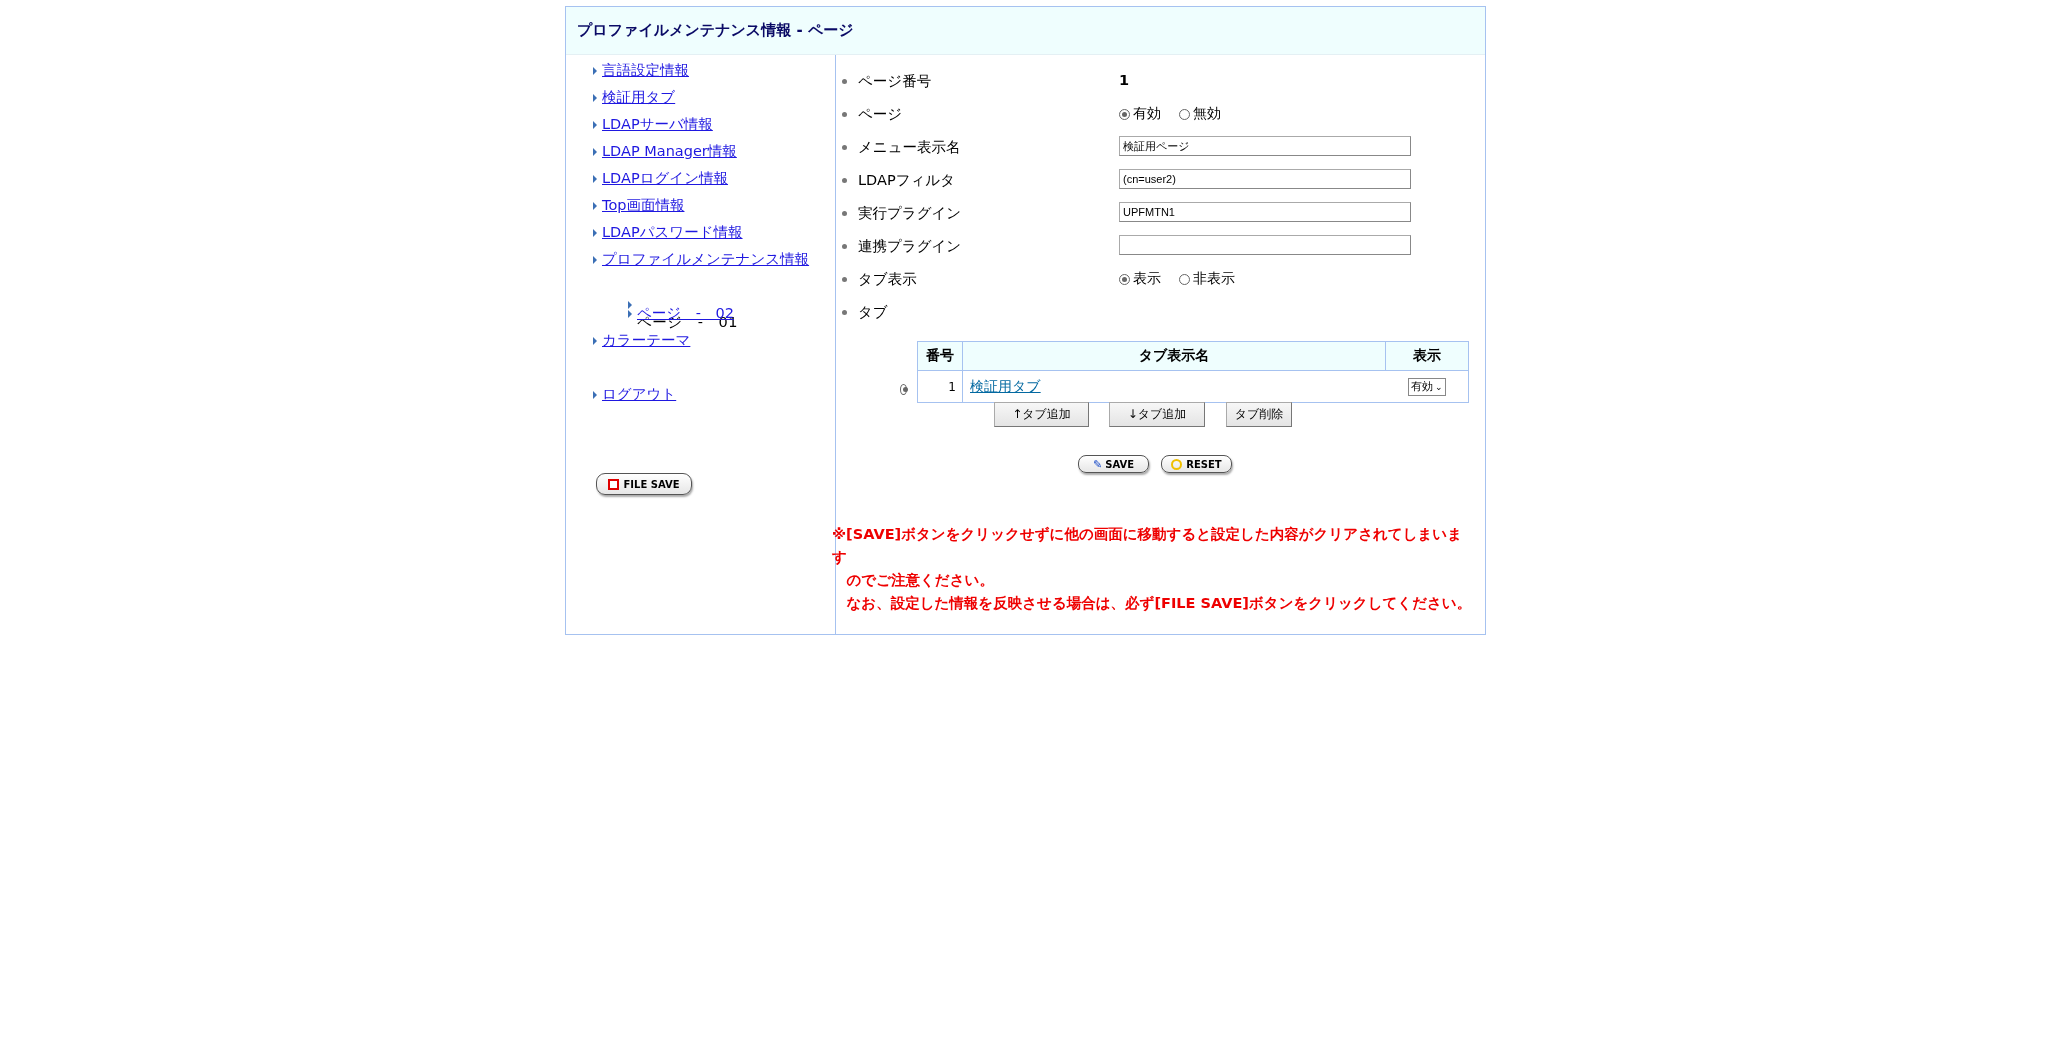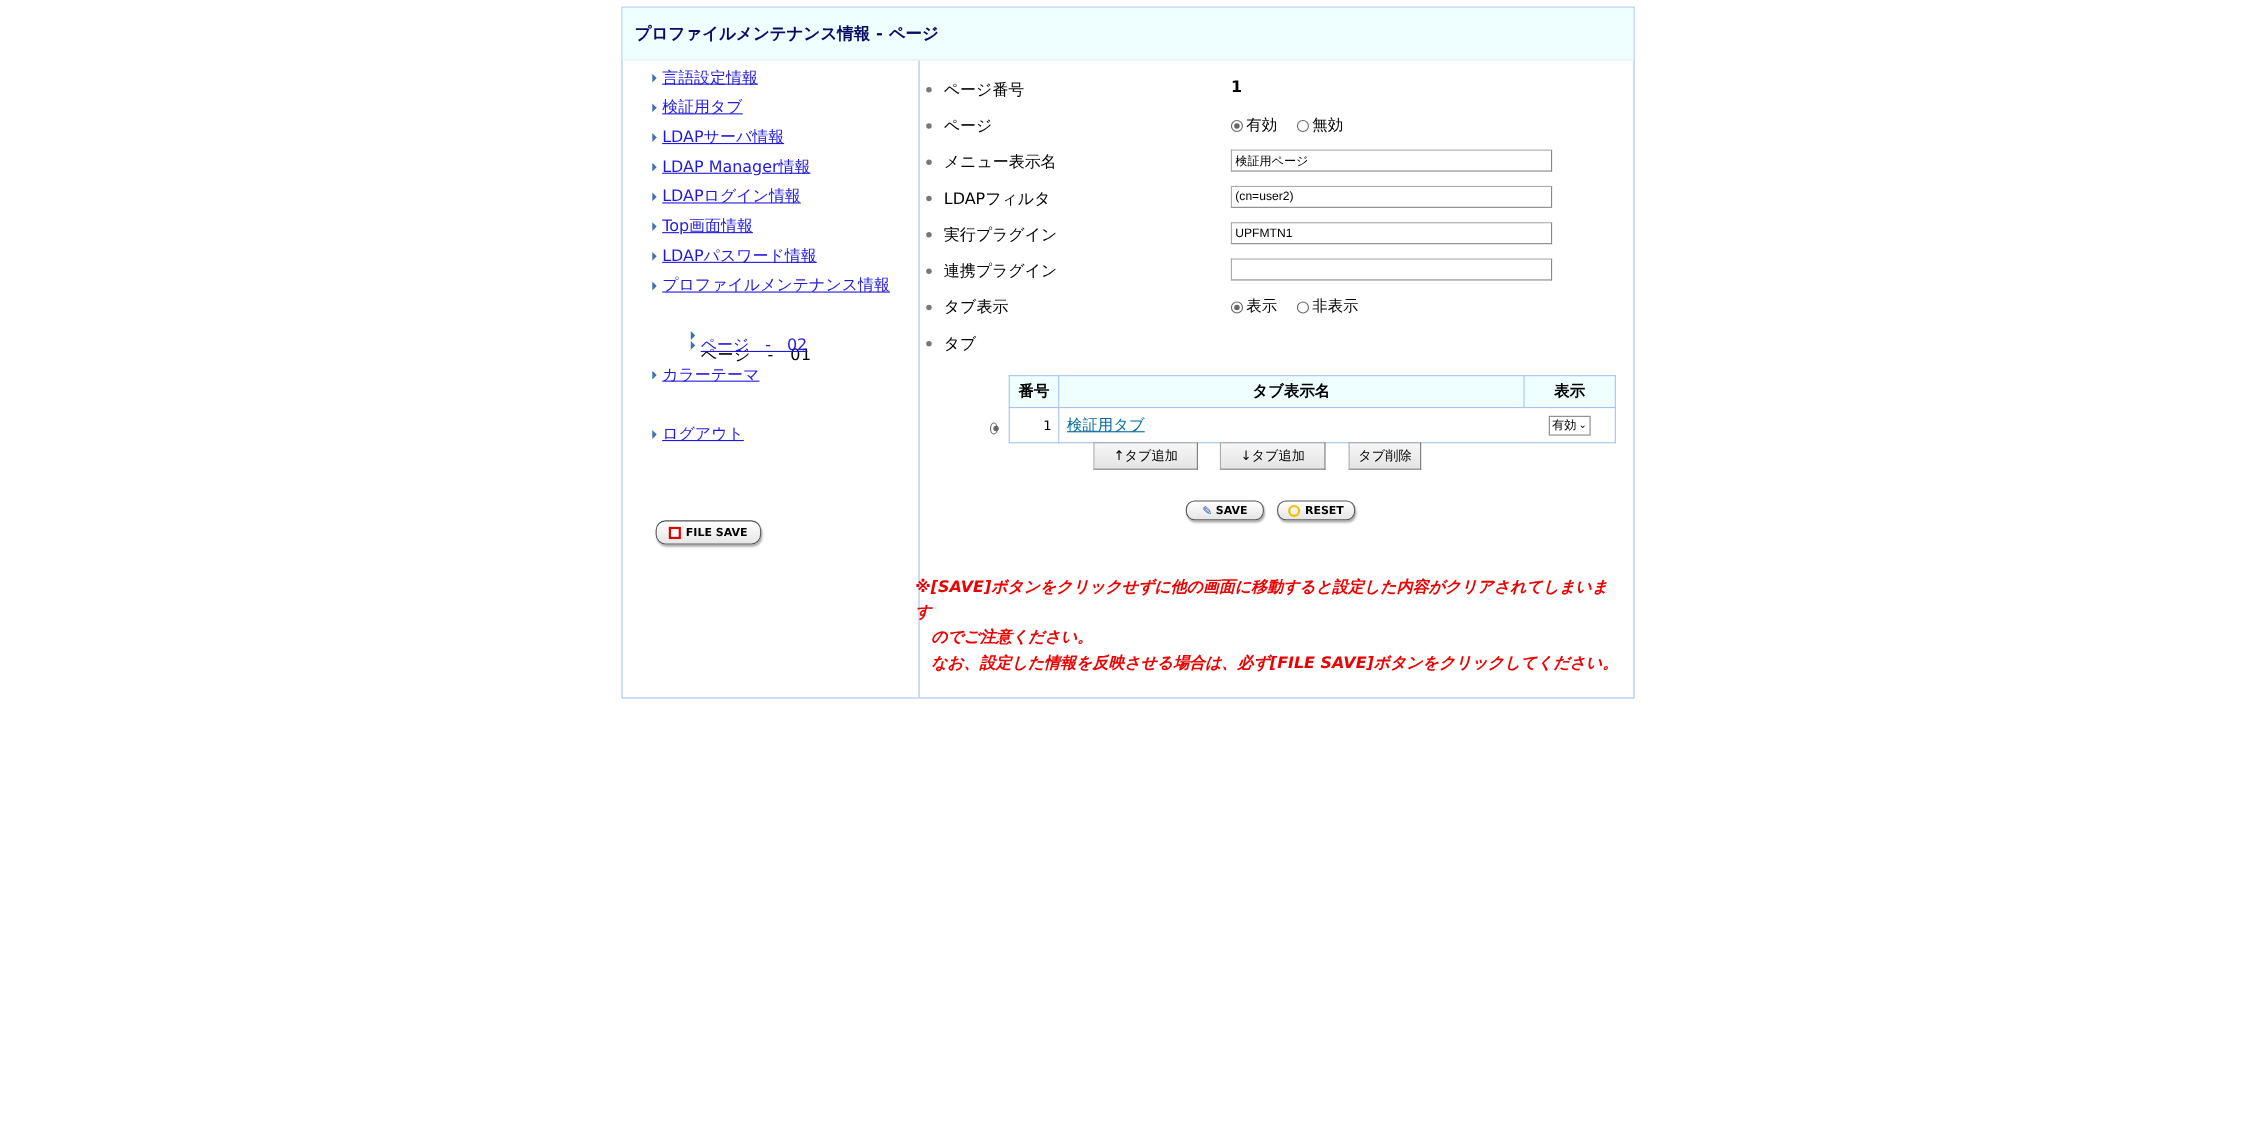--- a/index.html
+++ b/index.html
@@ -32,21 +32,21 @@
     .tab-table td.first { border-left: 1px solid #a6c2f0; border-right: 1px solid #a6c2f0; text-align: right; padding-right: 6px; }
     .tab-table td.last { border-right: 1px solid #a6c2f0; text-align: center; }
     .tab-table td a { color: #0369a1; text-decoration: underline; font-size: 14px; padding-left: 6px; }
     .row-radio { position: absolute; left: 80px; top: 329px; width: 10px; height: 10px; }
     .select-box { display: inline-flex; align-items: center; border: 1px solid #888; font-size: 11px; padding: 0 2px; height: 16px; background: #fff; }
     .select-box .chev { font-size: 9px; margin-left: 2px; }
     .act-btn { position: absolute; top: 347px; height: 25px; box-sizing: border-box; background: linear-gradient(#f7f7f7, #e4e4e4); border: 1px solid #aaa; border-bottom-color: #777; border-right-color: #777; font-size: 12px; display: flex; align-items: center; justify-content: center; cursor: pointer; }
     .pill-btn { position: absolute; top: 400px; height: 18px; box-sizing: border-box; border: 1px solid #555; border-radius: 8px; background: linear-gradient(#ffffff, #e6e6e6); box-shadow: 1px 2px 2px #aaa; font-size: 10px; font-weight: bold; display: flex; align-items: center; justify-content: center; cursor: pointer; }
     .pen { color: #1f4fc8; margin-right: 3px; font-size: 11px; }
     .ring { width: 7px; height: 7px; border: 2px solid #f0c000; border-radius: 50%; margin-right: 4px; }
-    .warning { position: absolute; left: 12px; top: 468px; width: 640px; color: #ee0000; font-weight: bold; font-size: 14.5px; line-height: 23px; font-style: italic; }
+    .warning { position: absolute; left: 12px; top: 468px; width: 640px; color: #ee0000; font-weight: bold; font-size: 14.5px; line-height: 23px; }
     .warning div { white-space: pre-wrap; }
   </style>
 </head>
 <body>
 
 <div class="panel">
   <div class="header">
     <span class="title">プロファイルメンテナンス情報 - ページ</span>
   </div>
 

